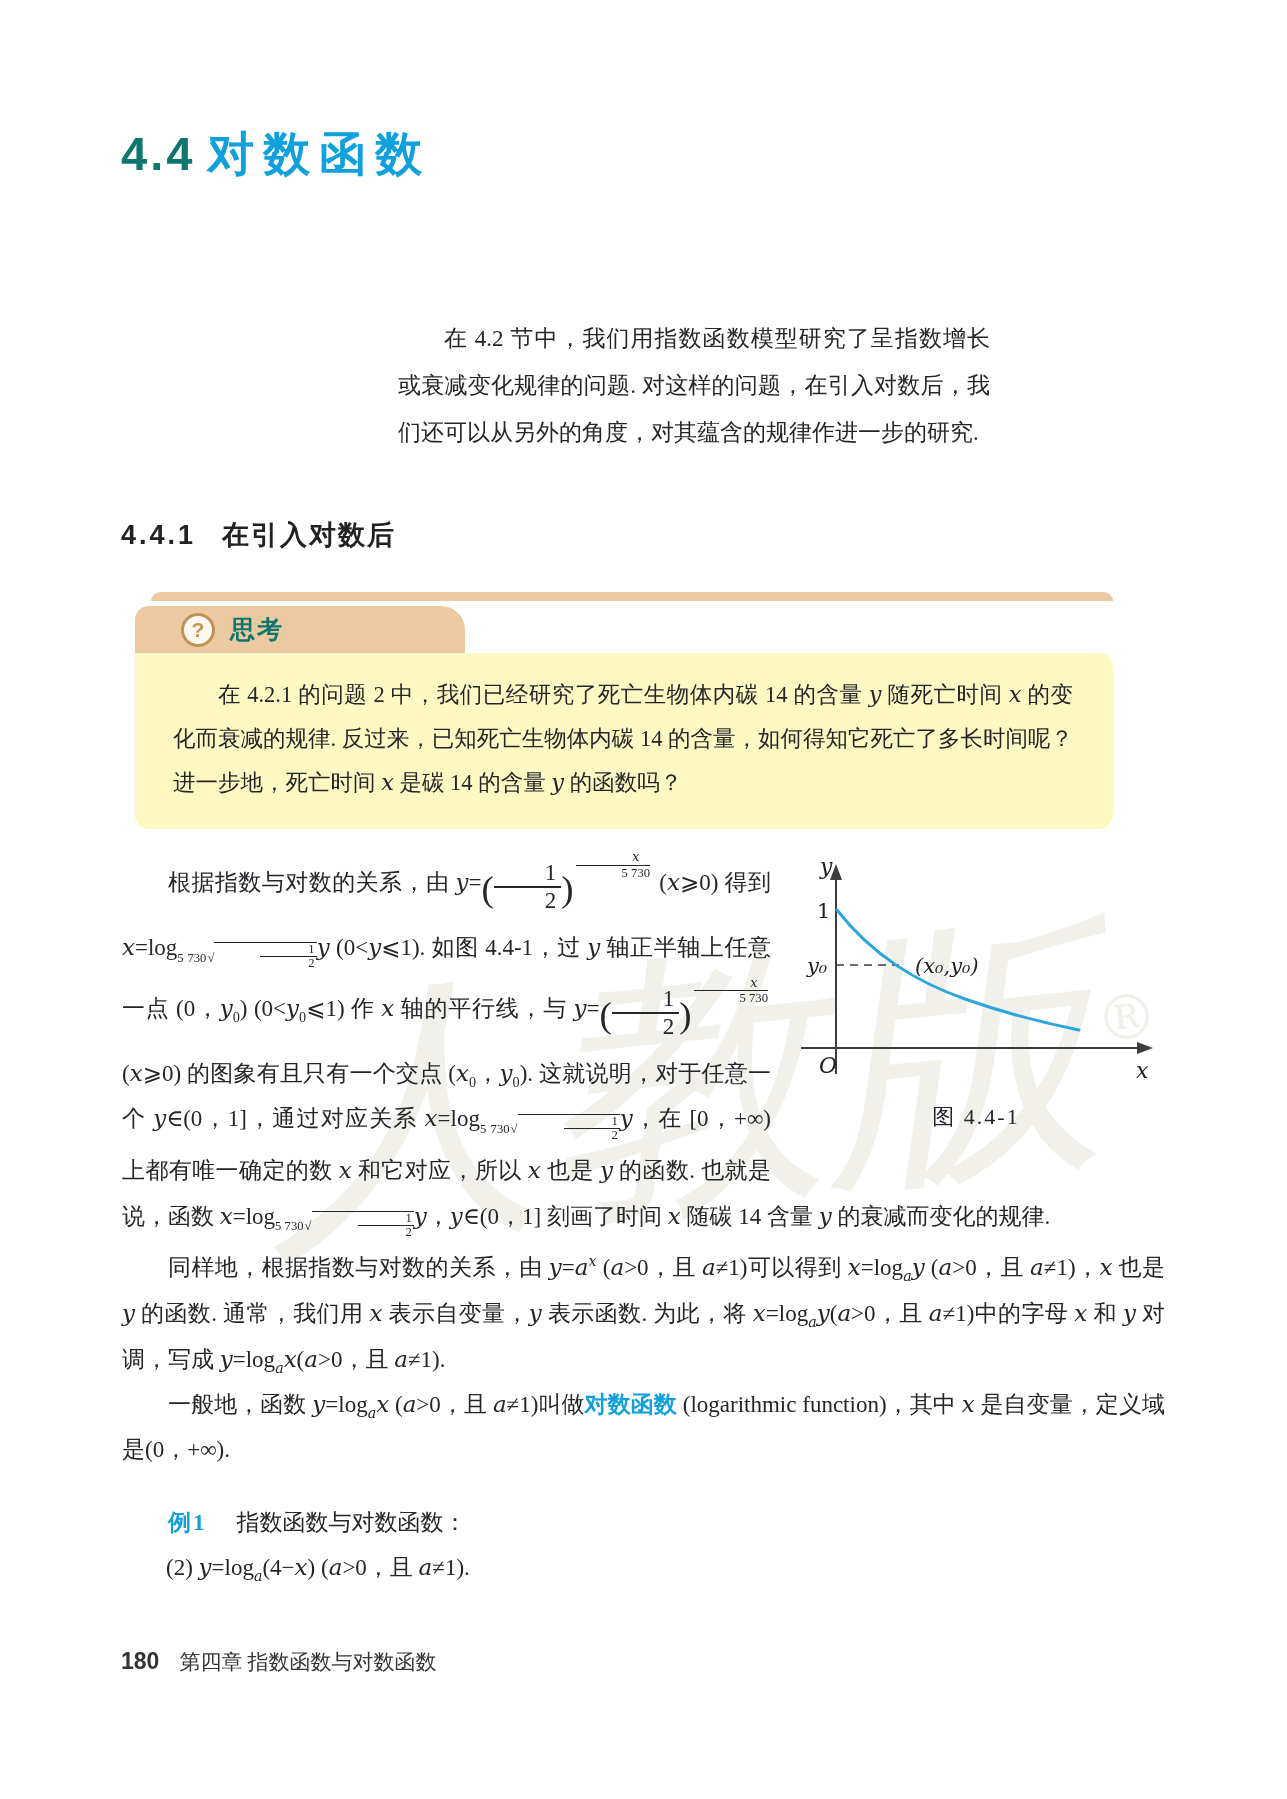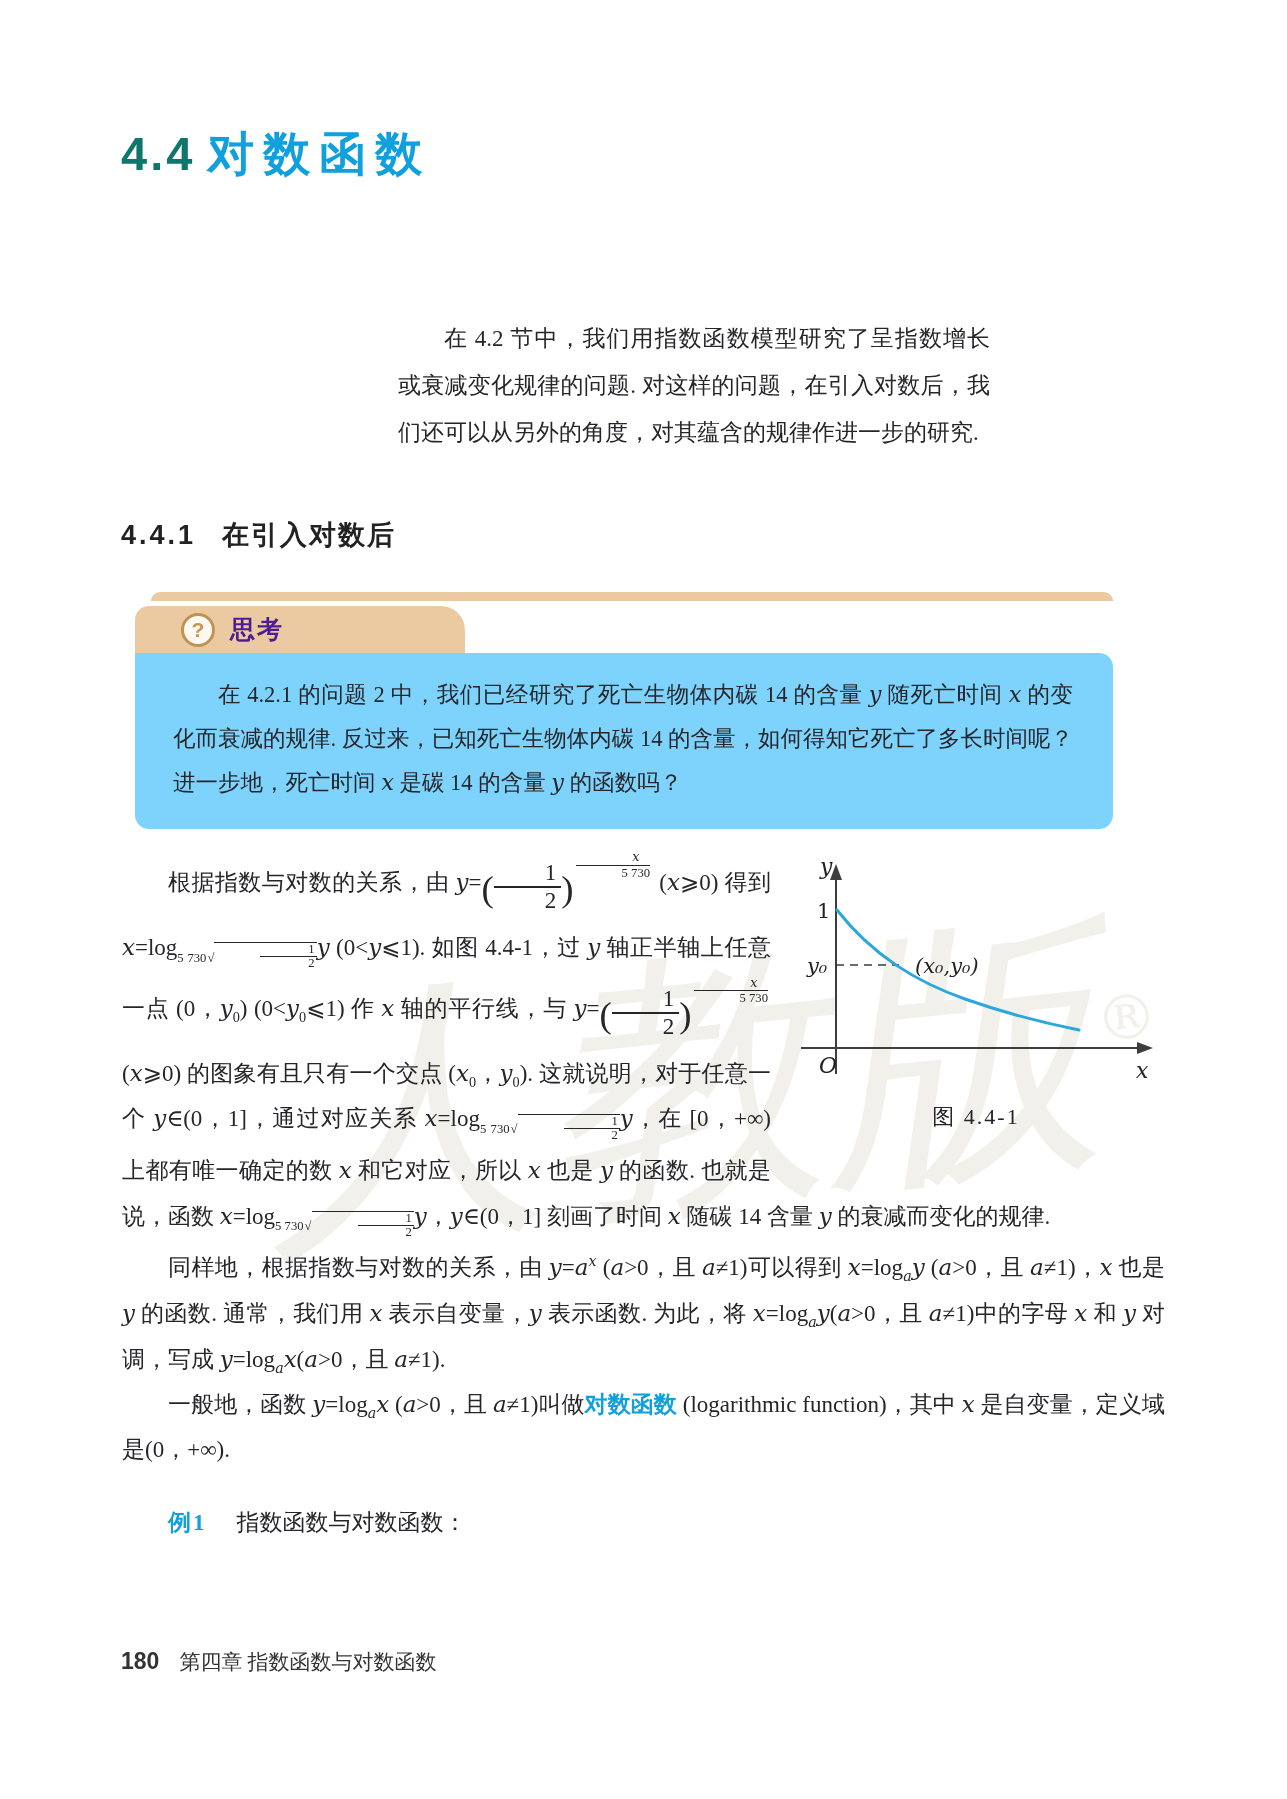--- a/index.html
+++ b/index.html
@@ -54,24 +54,24 @@
   .t-q {
     width:34px; height:34px; border-radius:50%; box-sizing:border-box;
     background:#fdf9f0; border:3px solid #bf9256;
     color:#c89450; font-weight:bold; font-size:21px;
     display:flex; align-items:center; justify-content:center;
     font-family:"Liberation Sans","DejaVu Sans",sans-serif;
     margin-right:15px;
   }
   .t-label {
     font-family:"Liberation Sans","DejaVu Sans",sans-serif;
-    font-weight:bold; font-size:25px; color:#4c1d95; letter-spacing:2px;text-align:center;
+    font-weight:bold; font-size:25px; color:#0f766e; letter-spacing:2px;text-align:center;
   }
   .t-body {
-    background:#7dd3fc; border-radius:0 14px 14px 14px;
+    background:#fef9c3; border-radius:0 14px 14px 14px;
     padding:20px 40px 24px 38px;
     font-size:22.5px; line-height:1.95; text-align:justify;
   }
   .t-body p { margin:0; text-indent:2em; }
 
   
   .main {
     position:absolute; top:850px; left:122px; width:1043px; z-index:1;
     font-size:23px; line-height:1.95; text-align:justify;
   }
@@ -177,20 +177,21 @@
     </p>
 
     <p>同样地，根据指数与对数的关系，由 <i>y</i>=<i>a</i><sup><i>x</i></sup> (<i>a</i>&gt;0，且 <i>a</i>≠1)可以得到 <i>x</i>=log<sub><i>a</i></sub><i>y</i> (<i>a</i>&gt;0，且 <i>a</i>≠1)，<i>x</i> 也是 <i>y</i> 的函数. 通常，我们用 <i>x</i> 表示自变量，<i>y</i> 表示函数. 为此，将 <i>x</i>=log<sub><i>a</i></sub><i>y</i>(<i>a</i>&gt;0，且 <i>a</i>≠1)中的字母 <i>x</i> 和 <i>y</i> 对调，写成 <i>y</i>=log<sub><i>a</i></sub><i>x</i>(<i>a</i>&gt;0，且 <i>a</i>≠1).</p>
 
     <p>一般地，函数 <i>y</i>=log<sub><i>a</i></sub><i>x</i> (<i>a</i>&gt;0，且 <i>a</i>≠1)叫做<span class="term">对数函数</span> (logarithmic function)，其中 <i>x</i> 是自变量，定义域是(0，+∞).</p>
 
     <div class="example">
       <p class="ex-head">
         <span class="ex-label">例1</span><span>指数函数与对数函数：</span>
       </p>
+      <p class="ex-item">(2) <i>y</i>=log<sub><i>a</i></sub>(4−<i>x</i>) (<i>a</i>&gt;0，且 <i>a</i>≠1).</p>
     </div>
 
   </div>
 
   <div class="footer">
     <span class="f-num">180</span>
     <span class="f-chap">第四章</span>
     <span class="f-chap-t">指数函数与对数函数</span>
   </div>
 

